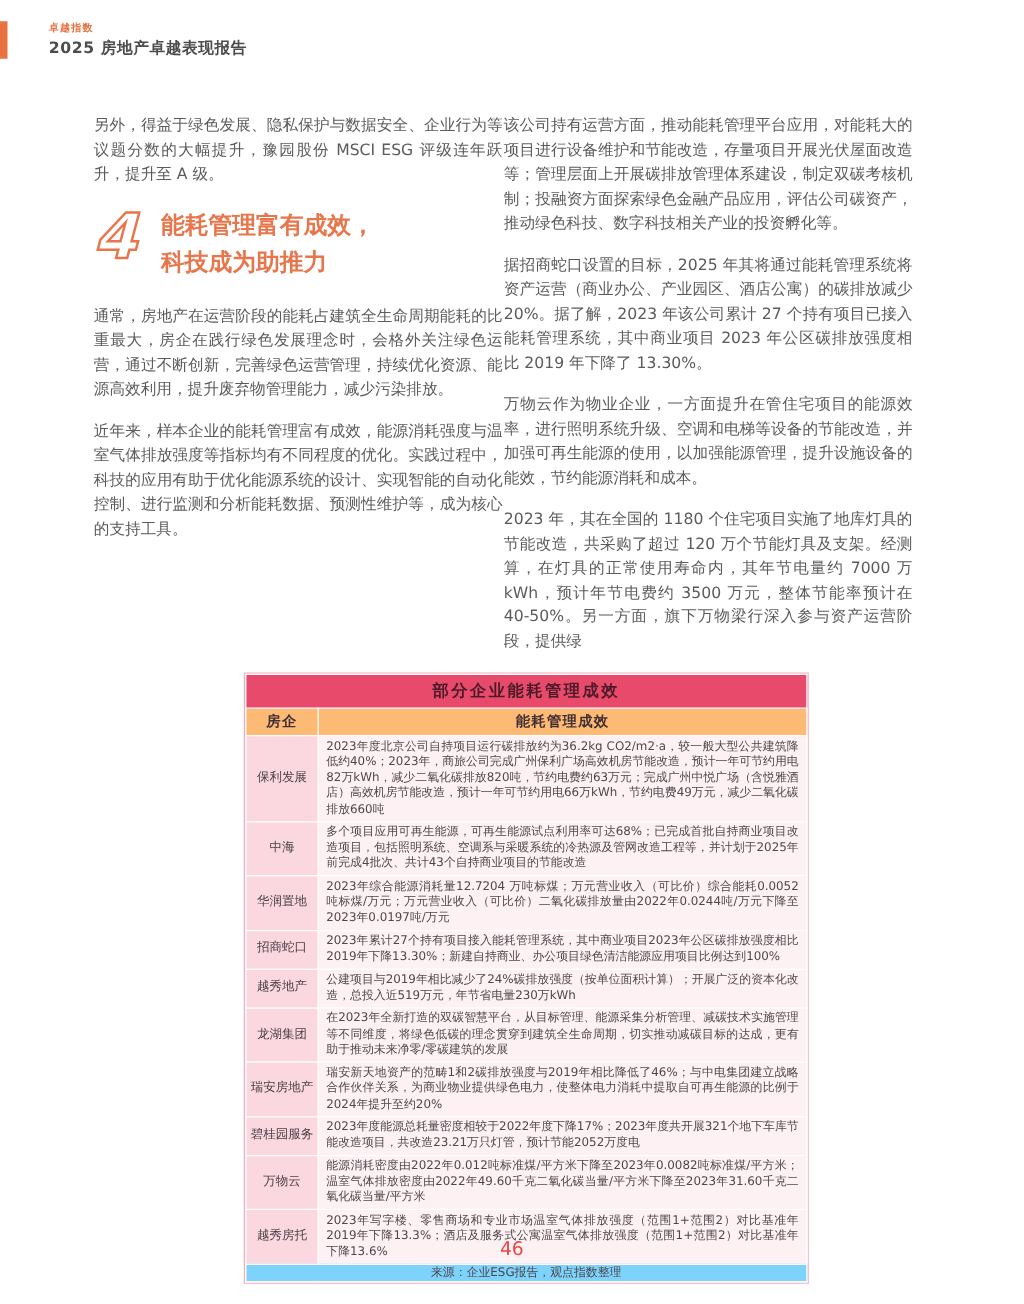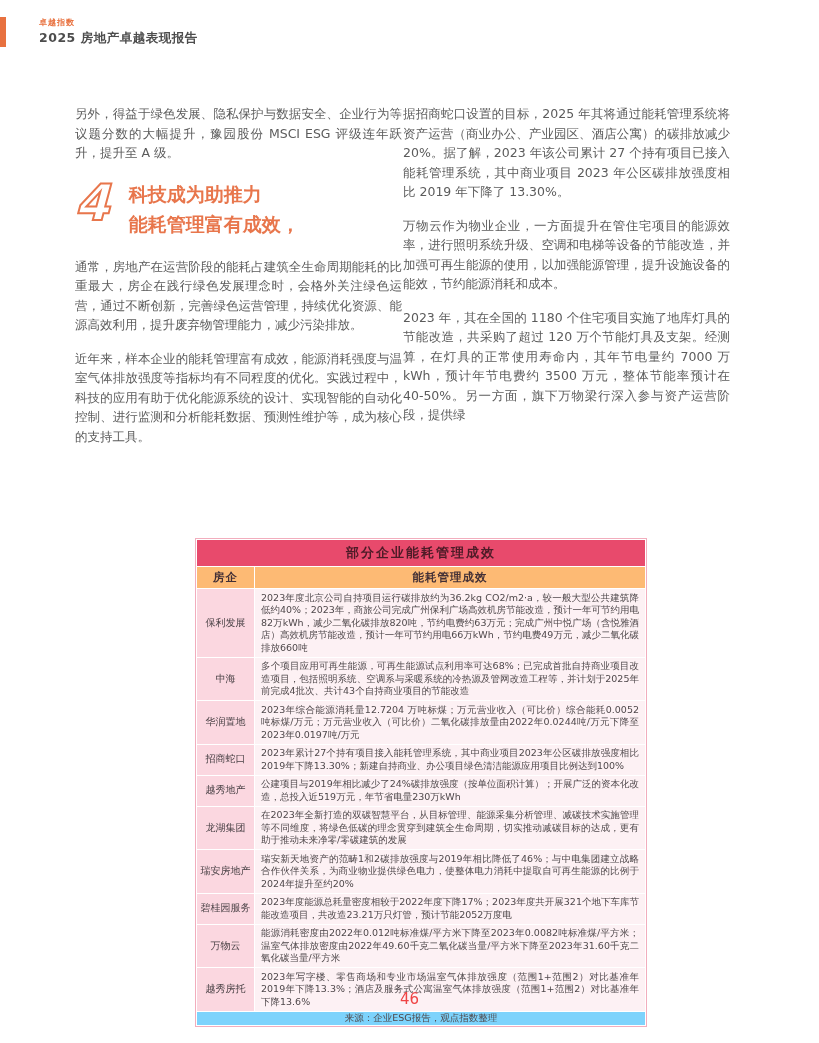--- a/index.html
+++ b/index.html
@@ -13,21 +13,21 @@
   }
 
   
   .header { position:absolute; top:17px; left:0; display:flex; align-items:center; }
   .header-bar { width:6px; height:30px; background:#e8713f; }
   .header-text { margin-left:33px; }
   .eyebrow { font-size:8px; font-weight:bold; color:#e8713f; letter-spacing:1px; }
   .report-title { font-size:12.5px; font-weight:bold; color:#4d4d4d; margin-top:2px; letter-spacing:0.5px; }
 
   
-  .columns { position:absolute; top:104px; left:75px; width:671px; display:flex; gap:1px; }
+  .columns { position:absolute; top:90px; left:75px; width:671px; display:flex; gap:1px; }
   .col { width:327px; font-size:12.5px; line-height:19.5px; color:#5b5b5b; text-align:justify; }
   .col p { margin:0 0 14px 0; }
 
   .section-head { display:flex; align-items:flex-start; gap:15px; margin:12px 0 18px 4px; }
   .big-num {
     font-size:50px; line-height:52px; font-weight:bold; font-style:italic;
     color:#ffffff; -webkit-text-stroke:2px #e8764c; text-shadow:0 0 0 #fff;
     transform:skewX(-4deg);
   }
   .section-title { font-size:19px; font-weight:bold; color:#e8764c; line-height:30px; text-align:left; padding-top:2px; }
@@ -73,30 +73,31 @@
   </header>
 
   <div class="columns">
 
     <div class="col">
       <p>另外，得益于绿色发展、隐私保护与数据安全、企业行为等议题分数的大幅提升，豫园股份 MSCI ESG 评级连年跃升，提升至 A 级。</p>
 
       <div class="section-head">
         <div class="big-num">4</div>
         <div class="section-title">
+          <div>能耗管理富有成效，</div>
           <div>科技成为助推力</div>
-          <div>能耗管理富有成效，</div>
         </div>
       </div>
 
       <p>通常，房地产在运营阶段的能耗占建筑全生命周期能耗的比重最大，房企在践行绿色发展理念时，会格外关注绿色运营，通过不断创新，完善绿色运营管理，持续优化资源、能源高效利用，提升废弃物管理能力，减少污染排放。</p>
       <p>近年来，样本企业的能耗管理富有成效，能源消耗强度与温室气体排放强度等指标均有不同程度的优化。实践过程中，科技的应用有助于优化能源系统的设计、实现智能的自动化控制、进行监测和分析能耗数据、预测性维护等，成为核心的支持工具。</p>
     </div>
 
     <div class="col">
+      <p>该公司持有运营方面，推动能耗管理平台应用，对能耗大的项目进行设备维护和节能改造，存量项目开展光伏屋面改造等；管理层面上开展碳排放管理体系建设，制定双碳考核机制；投融资方面探索绿色金融产品应用，评估公司碳资产，推动绿色科技、数字科技相关产业的投资孵化等。</p>
       <p>据招商蛇口设置的目标，2025 年其将通过能耗管理系统将资产运营（商业办公、产业园区、酒店公寓）的碳排放减少 20%。据了解，2023 年该公司累计 27 个持有项目已接入能耗管理系统，其中商业项目 2023 年公区碳排放强度相比 2019 年下降了 13.30%。</p>
       <p>万物云作为物业企业，一方面提升在管住宅项目的能源效率，进行照明系统升级、空调和电梯等设备的节能改造，并加强可再生能源的使用，以加强能源管理，提升设施设备的能效，节约能源消耗和成本。</p>
       <p>2023 年，其在全国的 1180 个住宅项目实施了地库灯具的节能改造，共采购了超过 120 万个节能灯具及支架。经测算，在灯具的正常使用寿命内，其年节电量约 7000 万 kWh，预计年节电费约 3500 万元，整体节能率预计在 40-50%。另一方面，旗下万物梁行深入参与资产运营阶段，提供绿</p>
     </div>
 
   </div>
 
   <div class="table-wrap">
     <table class="etable">
       <tbody>

